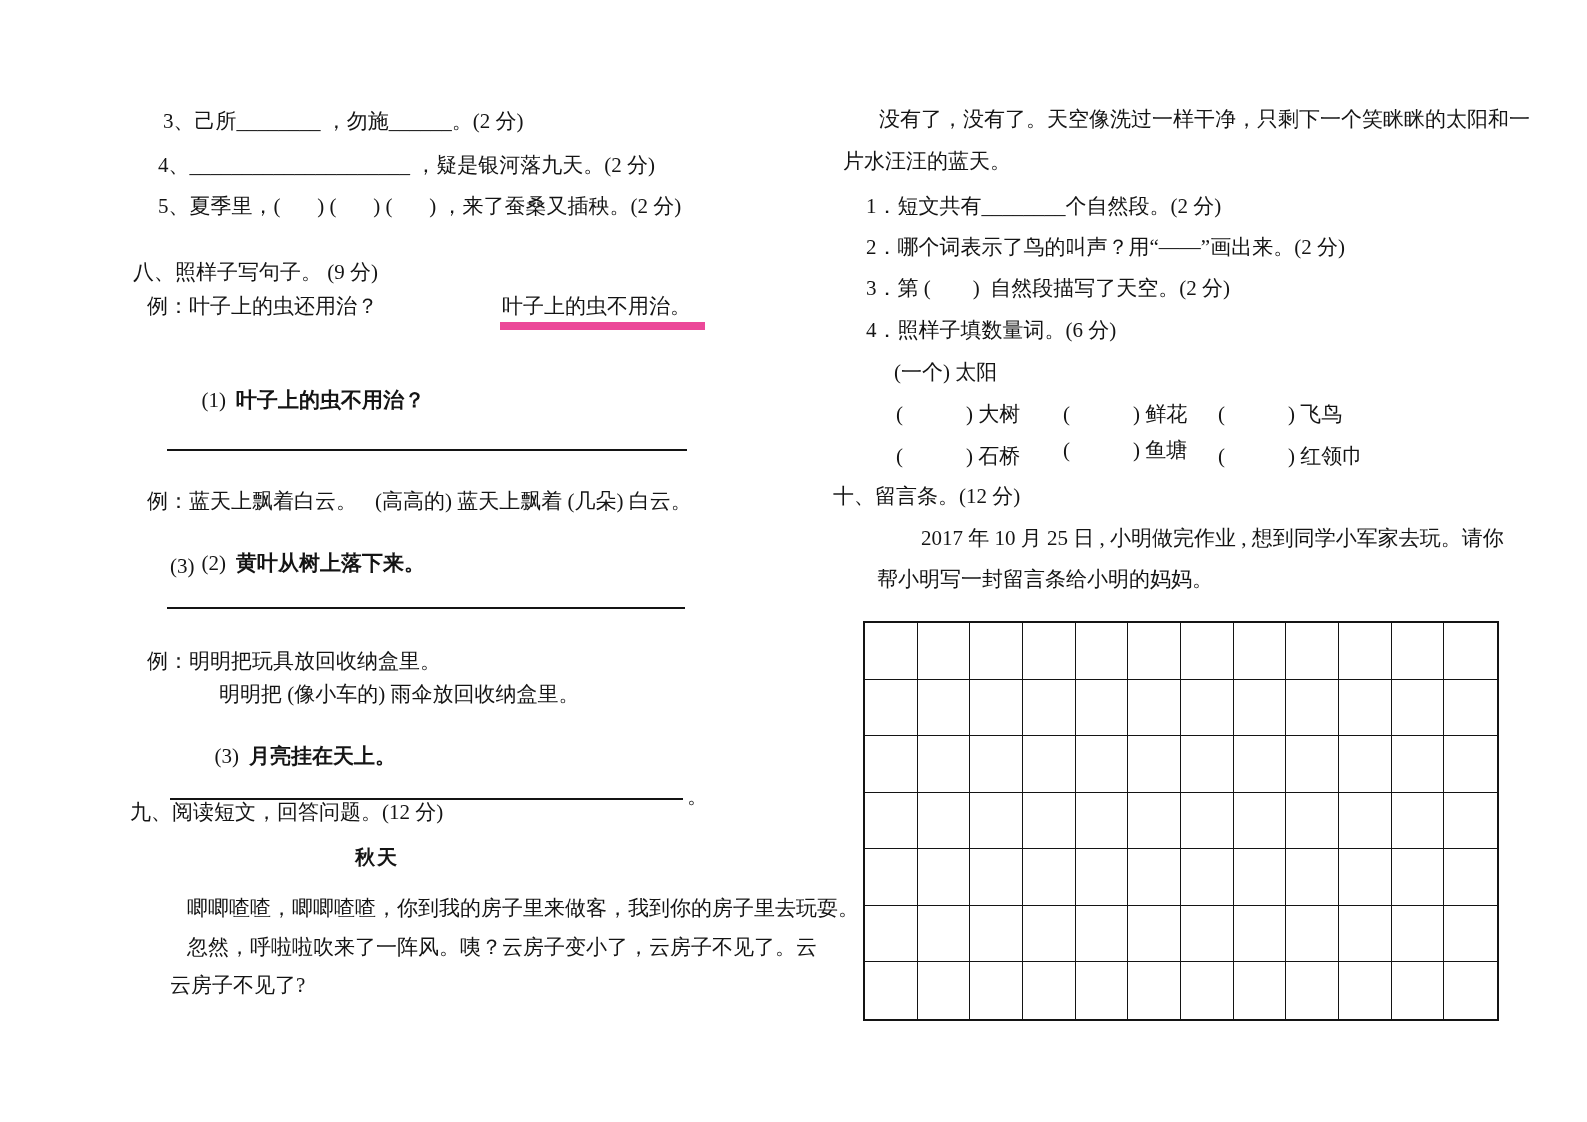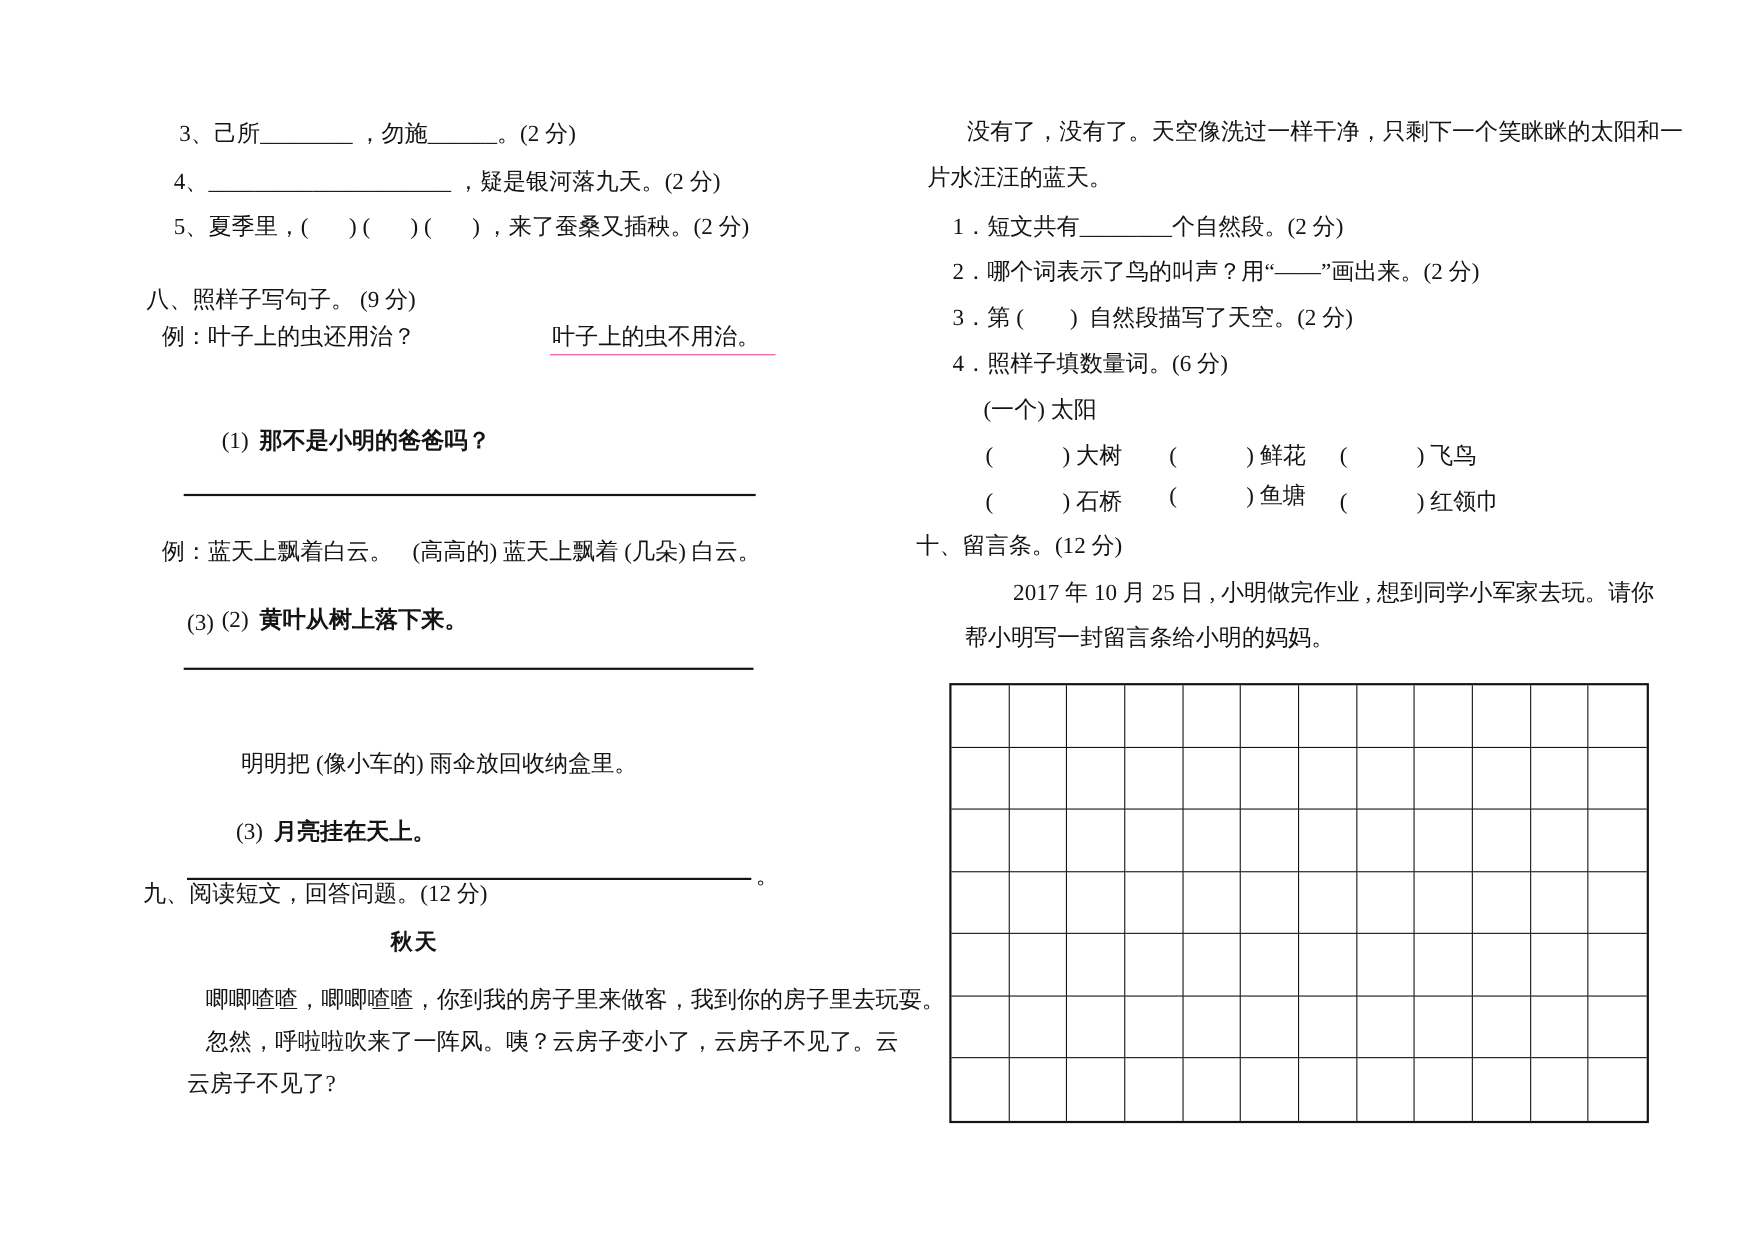--- a/index.html
+++ b/index.html
@@ -22,21 +22,21 @@
   }
   .bold {
     font-family: "Liberation Sans", "DejaVu Sans", sans-serif;
     font-weight: 700;
   }
   .passage-title {
     font-size: 20px;
     letter-spacing: 2px;
   }
   .underlined-answer {
-    border-bottom: 1px solid #ec4899;
+    border-bottom: 8px solid #ec4899;
     padding: 0 14px 1px 2px;
   }
   .rule {
     position: absolute;
     height: 2px;
     background: #141414;
   }
   .num-prefix { margin-right: 10px; }
   #message-grid {
     position: absolute;
@@ -66,36 +66,37 @@
     <div class="line" style="left:158px; top:150px;">4、_____________________ ，疑是银河落九天。(2 分)</div>
 
     <div class="line" style="left:158px; top:191px;">5、夏季里，(       ) (       ) (       ) ，来了蚕桑又插秧。(2 分)</div>
 
     <div class="line" style="left:133px; top:257px;">八、照样子写句子。 (9 分)</div>
 
     <div class="line" style="left:147px; top:291px;">例：叶子上的虫还用治？</div>
     <div class="line underlined-answer" style="left:500px; top:291px;">叶子上的虫不用治。</div>
 
     <div class="line" style="left:170px; top:355px;">
-      <span class="num-prefix">(1)</span><span class="bold">那不是小明的爸爸吗？</span>
+      <span class="num-prefix">(1)</span><span class="bold">叶子上的虫不用治？</span>
     </div>
 
     <div class="rule" style="left:167px; top:449px; width:520px;"></div>
 
     <div class="line" style="left:147px; top:486px;">例：蓝天上飘着白云。</div>
     <div class="line" style="left:375px; top:486px;">(高高的) 蓝天上飘着 (几朵) 白云。</div>
 
     <div class="line" style="left:170px; top:518px;">
       <span class="num-prefix">(2)</span><span class="bold">黄叶从树上落下来。</span>
     </div>
 
     <div class="line" style="left:170px; top:551px;">(3)</div>
 
     <div class="rule" style="left:167px; top:607px; width:518px;"></div>
 
+    <div class="line" style="left:147px; top:646px;">例：明明把玩具放回收纳盒里。</div>
     <div class="line" style="left:183px; top:679px;margin-left:36px;">明明把 (像小车的) 雨伞放回收纳盒里。</div>
 
     <div class="line" style="left:183px; top:711px;">
       <span class="num-prefix">(3)</span><span class="bold">月亮挂在天上。</span>
     </div>
 
     <div class="rule" style="left:170px; top:798px; width:513px;"></div>
     <div class="line" style="left:687px; top:781px;">。</div>
 
     <div class="line" style="left:130px; top:797px;">九、阅读短文，回答问题。(12 分)</div>

